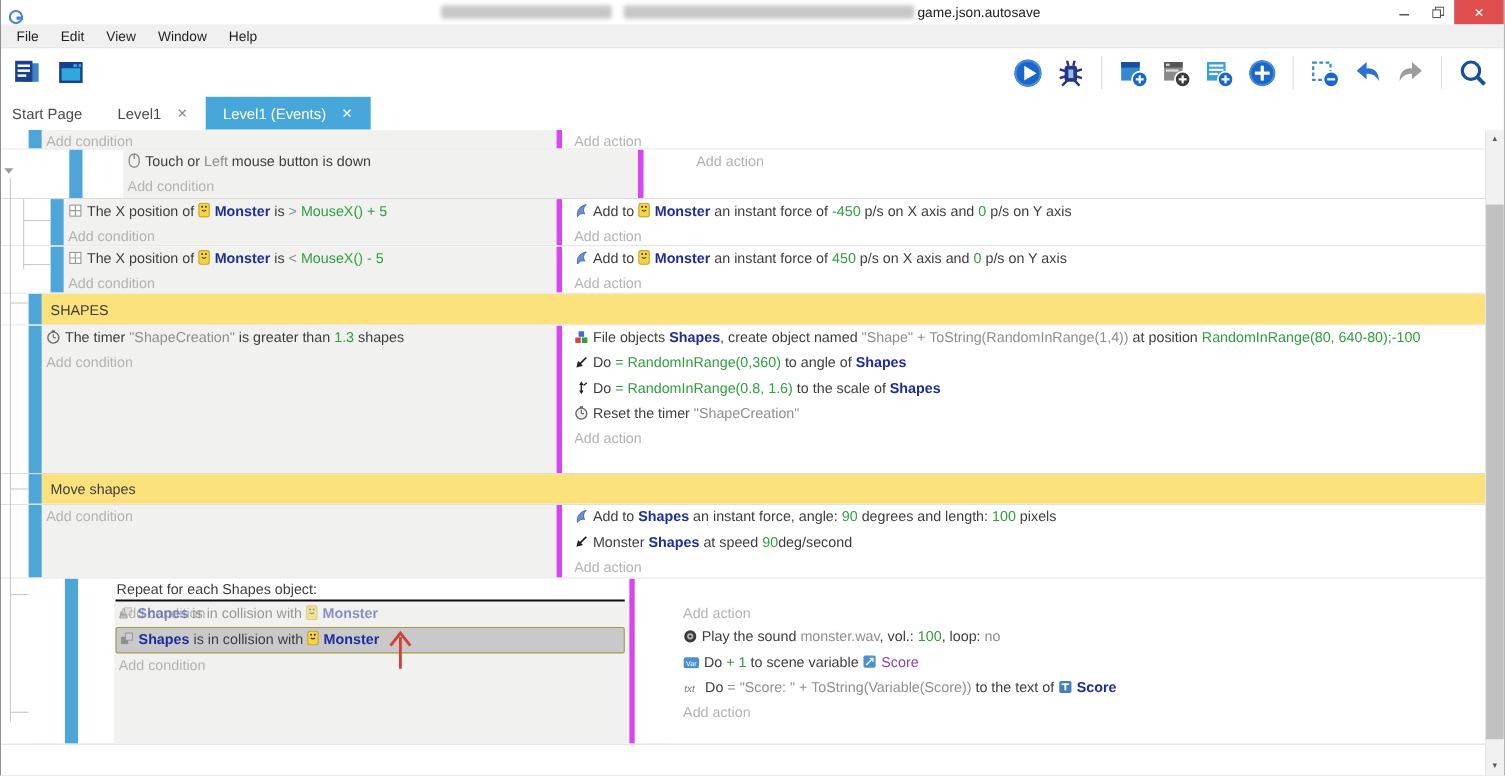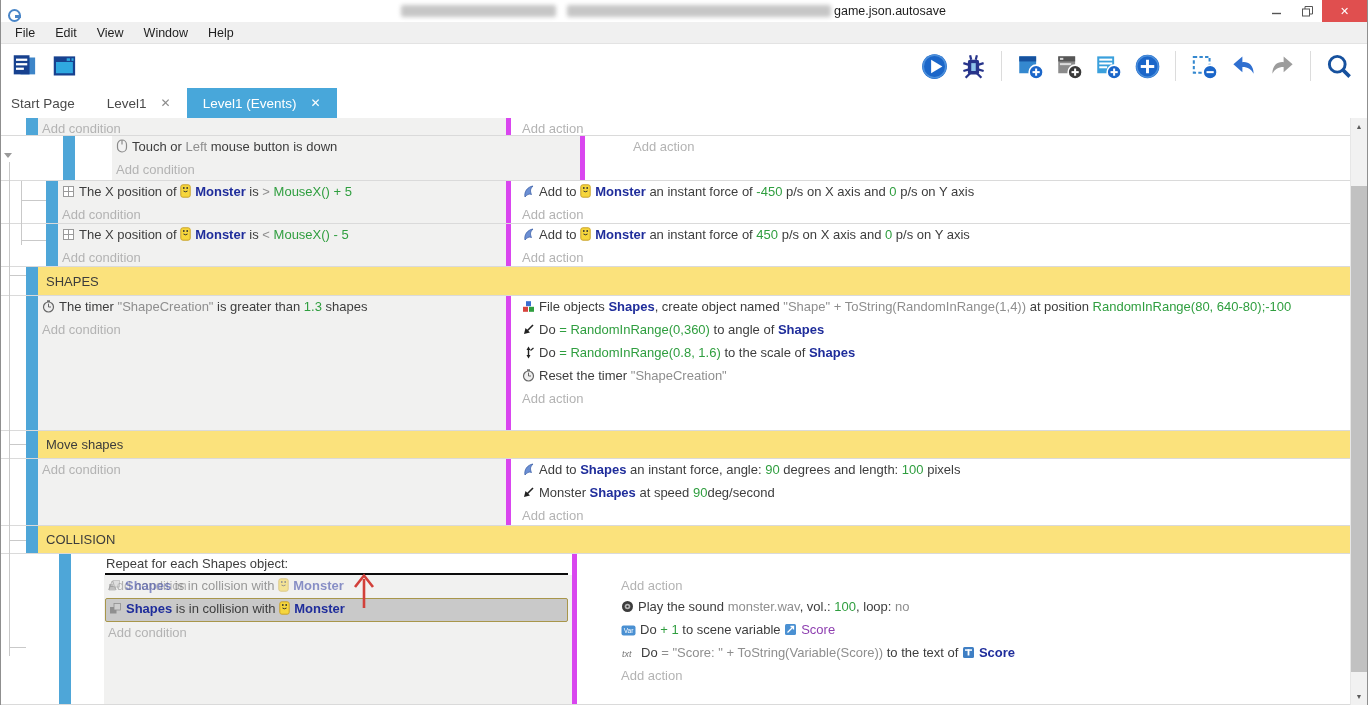--- a/index.html
+++ b/index.html
@@ -406,27 +406,20 @@
           </div>
           <div class="act">
             <div class="evt-line"><span class="evt-icon"><svg width="13" height="13" viewBox="0 0 13 13">
                   <path d="M3 12 C2 7 5 2 11 1 C8 4 8 6 9.5 9.5 C7 8.5 5 9.5 3 12 Z" fill="#6b8fd4" stroke="#3f62a8" stroke-width="0.8"></path>
                 </svg></span><span class="sp">Add to </span><span class="so">Shapes</span><span class="sp"> an instant force, angle: </span><span class="se">90</span><span class="sp"> degrees and length: </span><span class="se">100</span><span class="sp"> pixels</span></div>
             <div class="evt-line"><span class="evt-icon"><svg width="13" height="13" viewBox="0 0 13 13">
                   <line x1="11" y1="2" x2="4.5" y2="8.5" stroke="#222" stroke-width="1.6"></line>
                   <polygon points="2,11 8,9.5 3.5,5" fill="#222"></polygon>
                 </svg></span><span class="sp">Monster </span><span class="so">Shapes</span><span class="sp"> at speed </span><span class="se">90</span><span class="sp">deg/second</span></div>
             <div class="evt-line"><span class="ph">Add action</span></div>
-          </div>
-        </div>
-        <div class="evt-row" style="height: 28px;">
-          <div class="spacer" style="width: 25px;"></div>
-          <div class="bar"></div>
-          <div class="banner">
-            <span>COLLISION</span>
           </div>
         </div>
         <div class="evt-row" style="height: 151px; gap: 33px;">
           <div class="spacer" style="width: 25px;"></div>
           <div class="bar"></div>
           <div class="cond foreach" style="width: 473px;">
             <div class="foreach-header"><span class="sp">Repeat for each Shapes object:</span></div>
             <div class="drop-line"></div>
             <div class="cond-inner">
               <div class="evt-line ghost-line">

